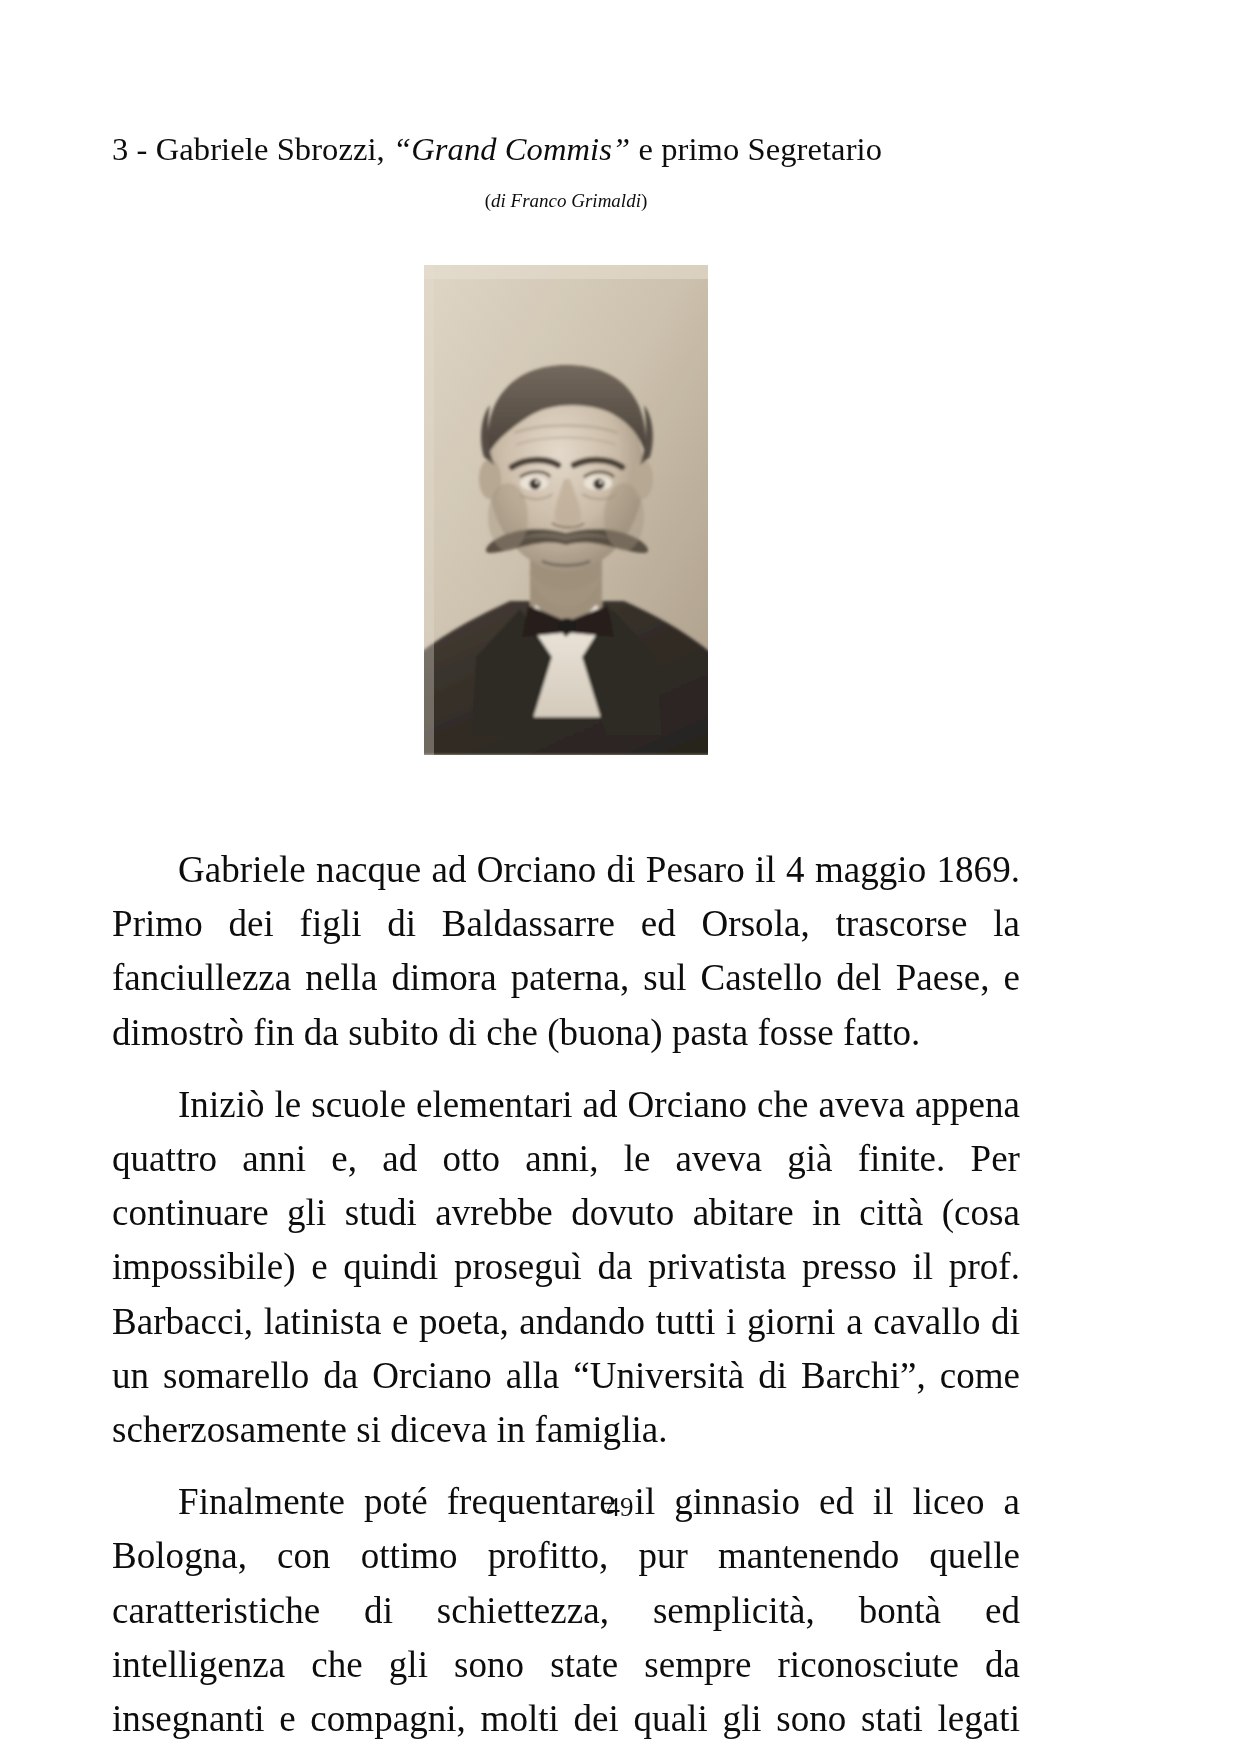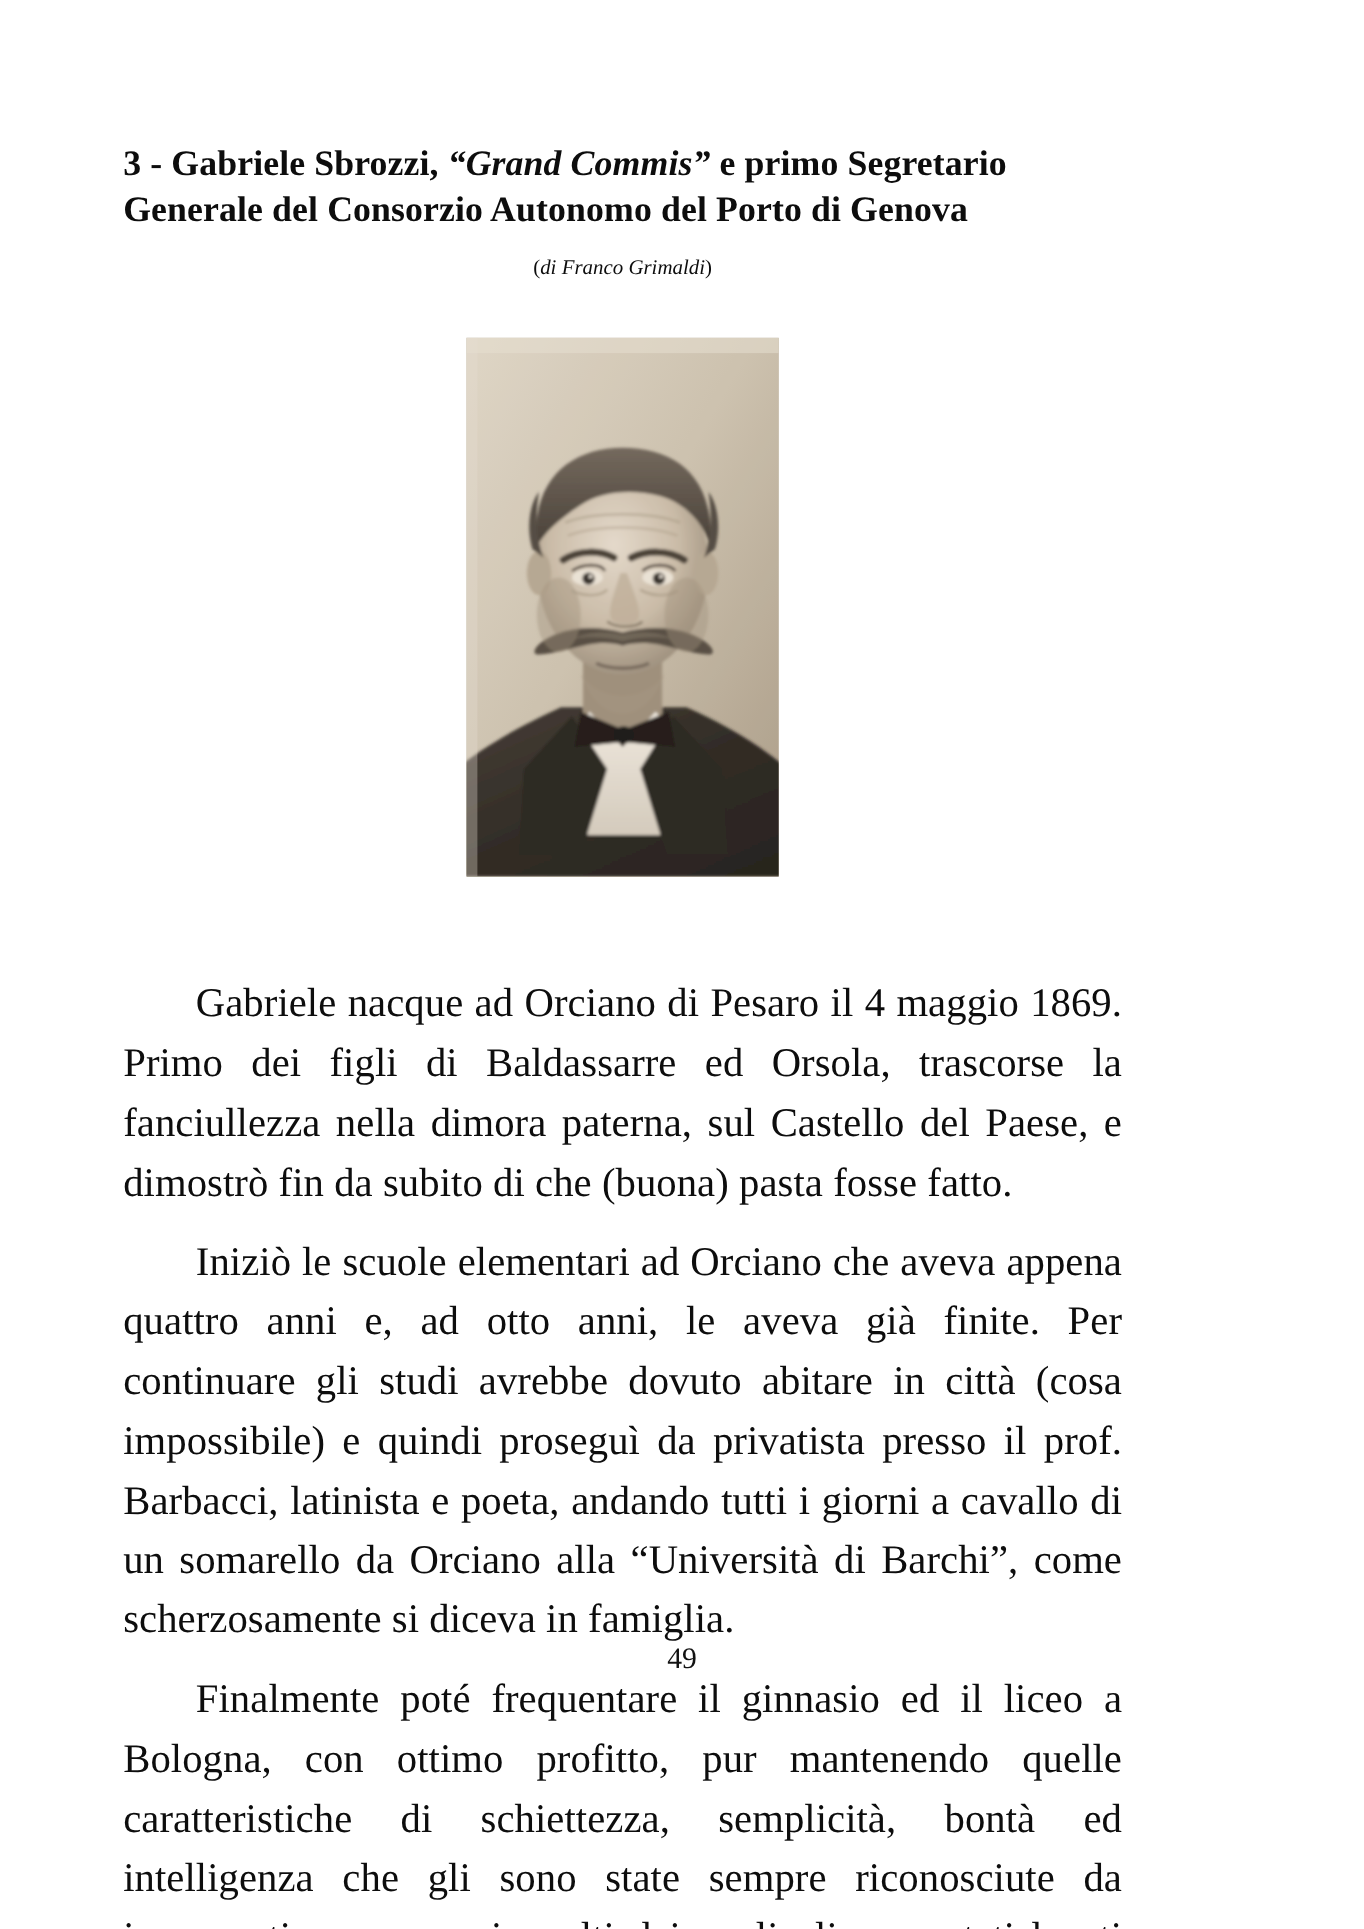--- a/index.html
+++ b/index.html
@@ -22,21 +22,21 @@
     left: 112px;
     top: 0;
     width: 908px;
   }
 
   
   .doc-title {
     margin: 0;
     padding-top: 128px;
     font-size: 32.5px;
-    font-weight: bold;
+    font-weight: normal;
     line-height: 1.30;
     text-align: justify;
     text-align-last: left;
     letter-spacing: 0.1px;
   }
   .doc-title .it {
     font-style: italic;
   }
   .title-line2 {
     display: block;
@@ -94,21 +94,21 @@
     color: #121212;
   }
 </style>
 </head>
 <body>
 
 <div class="page">
 
   <div class="content">
 
-    <h1 class="doc-title"><span>3 - Gabriele Sbrozzi, </span><span class="it">“Grand Commis”</span><span> e primo Segretario</span><span class="title-line2">Generale del Consorzio Autonomo del Porto di Genova</span></h1>
+    <h1 class="doc-title"><span>3 - Gabriele Sbrozzi, </span><span class="it">“Grand Commis”</span><span> e primo Segretario</span></h1>
 
     <p class="byline"><span>(</span><span class="it">di Franco Grimaldi</span><span>)</span></p>
 
     <div class="photo-wrap">
       <div class="photo">
         <svg viewBox="0 0 284 490" preserveAspectRatio="xMidYMid slice" aria-hidden="true">
           <defs>
             <linearGradient id="bgGrad" x1="0" y1="0" x2="1" y2="1">
               <stop offset="0%" stop-color="#e2dacb"></stop>
               <stop offset="45%" stop-color="#cfc5b2"></stop>

